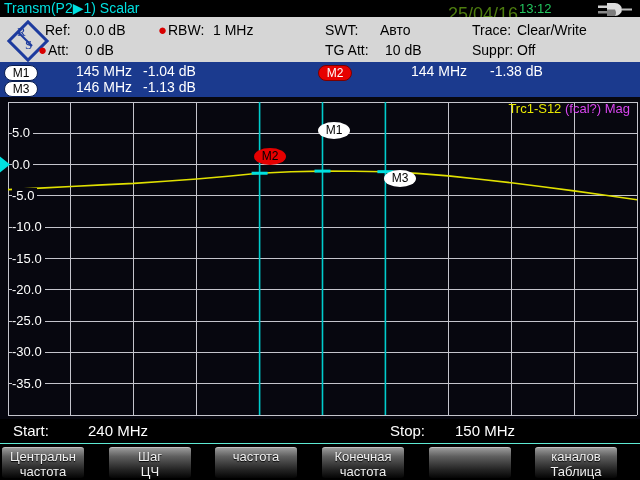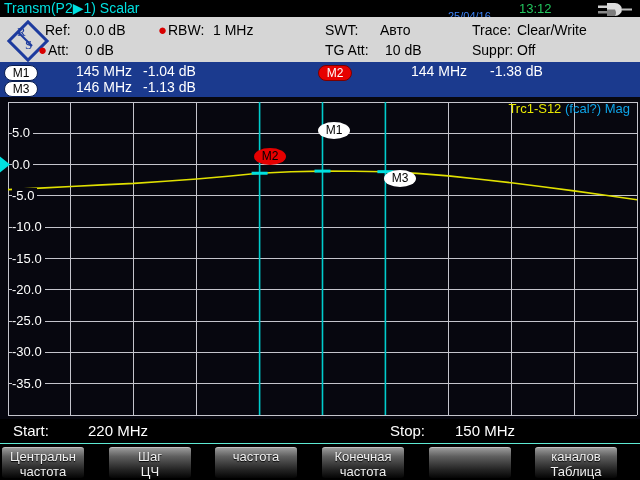--- a/index.html
+++ b/index.html
@@ -1,21 +1,21 @@
 <!DOCTYPE html>
 <html><head>
 <meta charset="utf-8">
 <style>
   html,body{margin:0;padding:0;background:#222;}
   #screen{position:relative;width:640px;height:480px;background:#000;overflow:hidden;
     font-family:"Liberation Sans","DejaVu Sans",sans-serif;font-weight:normal;}
   
   #titlebar{position:absolute;left:0;top:0;width:640px;height:17px;background:#000;}
   #title{position:absolute;left:4px;top:0px;color:#00e0e0;font-size:14px;white-space:nowrap;}
-  #tb-date{position:absolute;left:448px;top:10px;color:#3b82f6;font-size:11px;}
+  #tb-date{position:absolute;left:448px;top:4px;color:#4d7c0f;font-size:18px;}
   #tb-time{position:absolute;left:519px;top:1px;color:#22c55e;font-size:13px;}
   #power-icon{position:absolute;left:598px;top:2px;}
   
   #header{position:absolute;left:0;top:17px;width:640px;height:45px;background:#d6d6d6;color:#000;font-size:14px;}
   .hdr-item span{position:absolute;white-space:nowrap;}
   .hdr-bullet{color:#d80000;font-size:15px;}
   #logo{position:absolute;left:9px;top:5px;width:34px;height:34px;}
   #logo .diamond{position:absolute;left:4px;top:4px;width:24px;height:24px;border:3px solid #1d3b9e;transform:rotate(45deg);background:#d6d6d6;}
   #logo .lR{position:absolute;left:8px;top:2px;color:#1d3b9e;font-size:13px;font-family:"Liberation Serif",serif;}
   #logo .lS{position:absolute;left:16px;top:15px;color:#1d3b9e;font-size:13px;font-family:"Liberation Serif",serif;}
@@ -25,21 +25,21 @@
   .mk-badge{position:absolute;width:32px;height:14px;border-radius:8px;text-align:center;font-size:12px;line-height:14px;}
   .mk-badge.white{background:#fff;color:#000;border:1px solid #0a1e50;}
   .mk-badge.red{background:#e60000;color:#fff;border:1px solid #7a0000;}
   .mk-text{position:absolute;white-space:nowrap;}
   
   #graph{position:absolute;left:0;top:97px;width:640px;height:322px;background:#07070f;}
   #graph svg{position:absolute;left:0;top:0;}
   .ylab{position:absolute;color:#fff;font-size:13px;background:#07070f;padding:0 3px 0 0;white-space:nowrap;}
   #trace-label{position:absolute;right:10px;top:4px;font-size:13px;white-space:nowrap;}
   #trace-label .t-yellow{color:#e8e800;}
-  #trace-label .t-cyan{color:#0ea5e9;}
+  #trace-label .t-cyan{color:#d946ef;}
   .m-oval{position:absolute;width:32px;height:17px;border-radius:50%;text-align:center;font-size:12px;line-height:17px;}
   .m-oval.white{background:#fff;color:#000;}
   .m-oval.red{background:#e60000;color:#000;}
   
   #freqbar{position:absolute;left:0;top:419px;width:640px;height:24px;background:#000;color:#fff;font-size:15px;}
   #freqbar span{position:absolute;top:3px;white-space:nowrap;}
   
   #softkeys{position:absolute;left:0;top:443px;width:640px;height:37px;background:#000;border-top:1px solid #5eead4;box-sizing:border-box;}
   .softkey{position:absolute;top:3px;width:82px;height:31px;border-radius:3px;
     background:linear-gradient(#9a9a9a 0%,#5f5f5f 28%,#242424 72%,#050505 100%);
@@ -169,21 +169,21 @@
     </div>
     <div id="m-ovals">
         <div class="m-oval white" style="left:318px;top:25px">M1</div>
         <div class="m-oval red" style="left:254px;top:51px">M2</div>
         <div class="m-oval white" style="left:384px;top:73px">M3</div>
       </div>
   </div>
 
   <div id="freqbar">
     <span style="left:13px">Start:</span>
-    <span style="left:88px">220 MHz</span>
+    <span style="left:88px">240 MHz</span>
     <span style="left:390px">Stop:</span>
     <span style="left:455px">150 MHz</span>
   </div>
 
   <div id="softkeys">
       <div class="softkey" style="left:2px">
         <div>Центральн</div>
         <div>частота</div>
       </div>
       <div class="softkey" style="left:109px">

